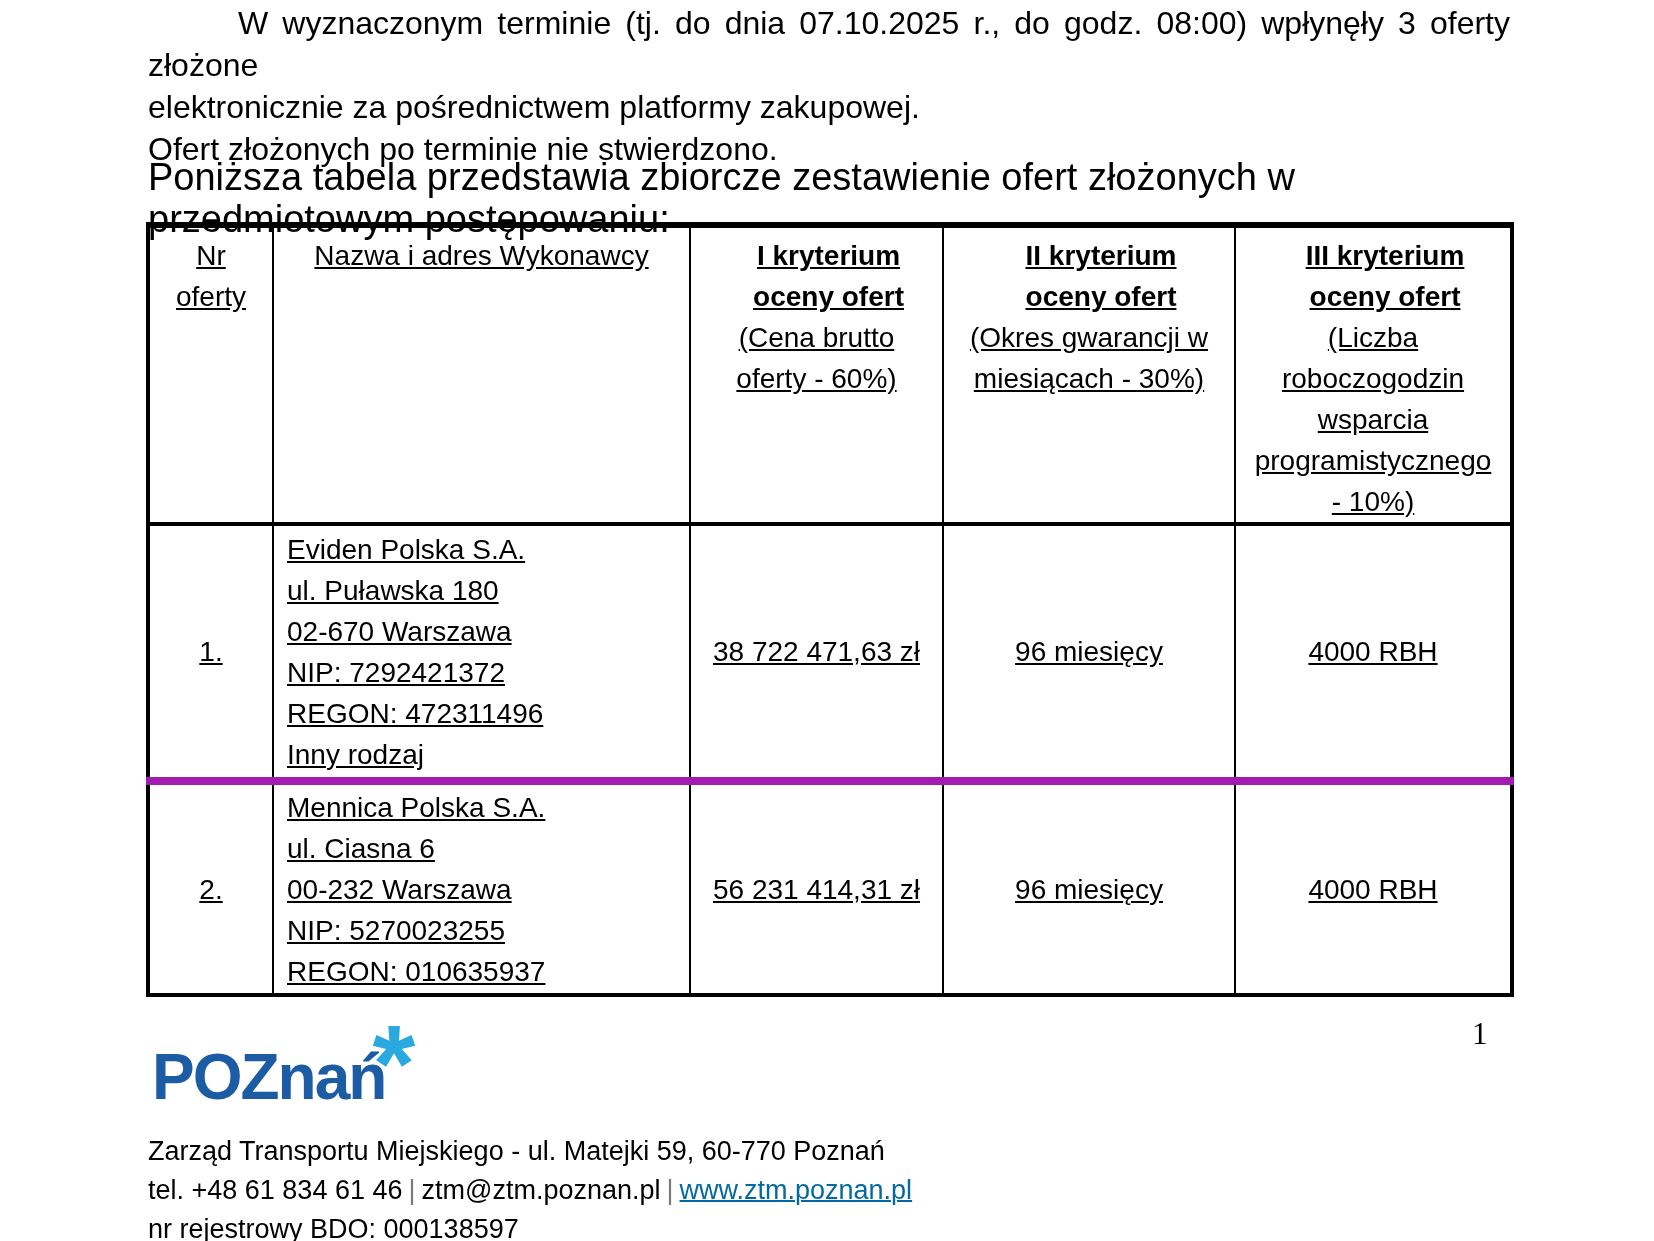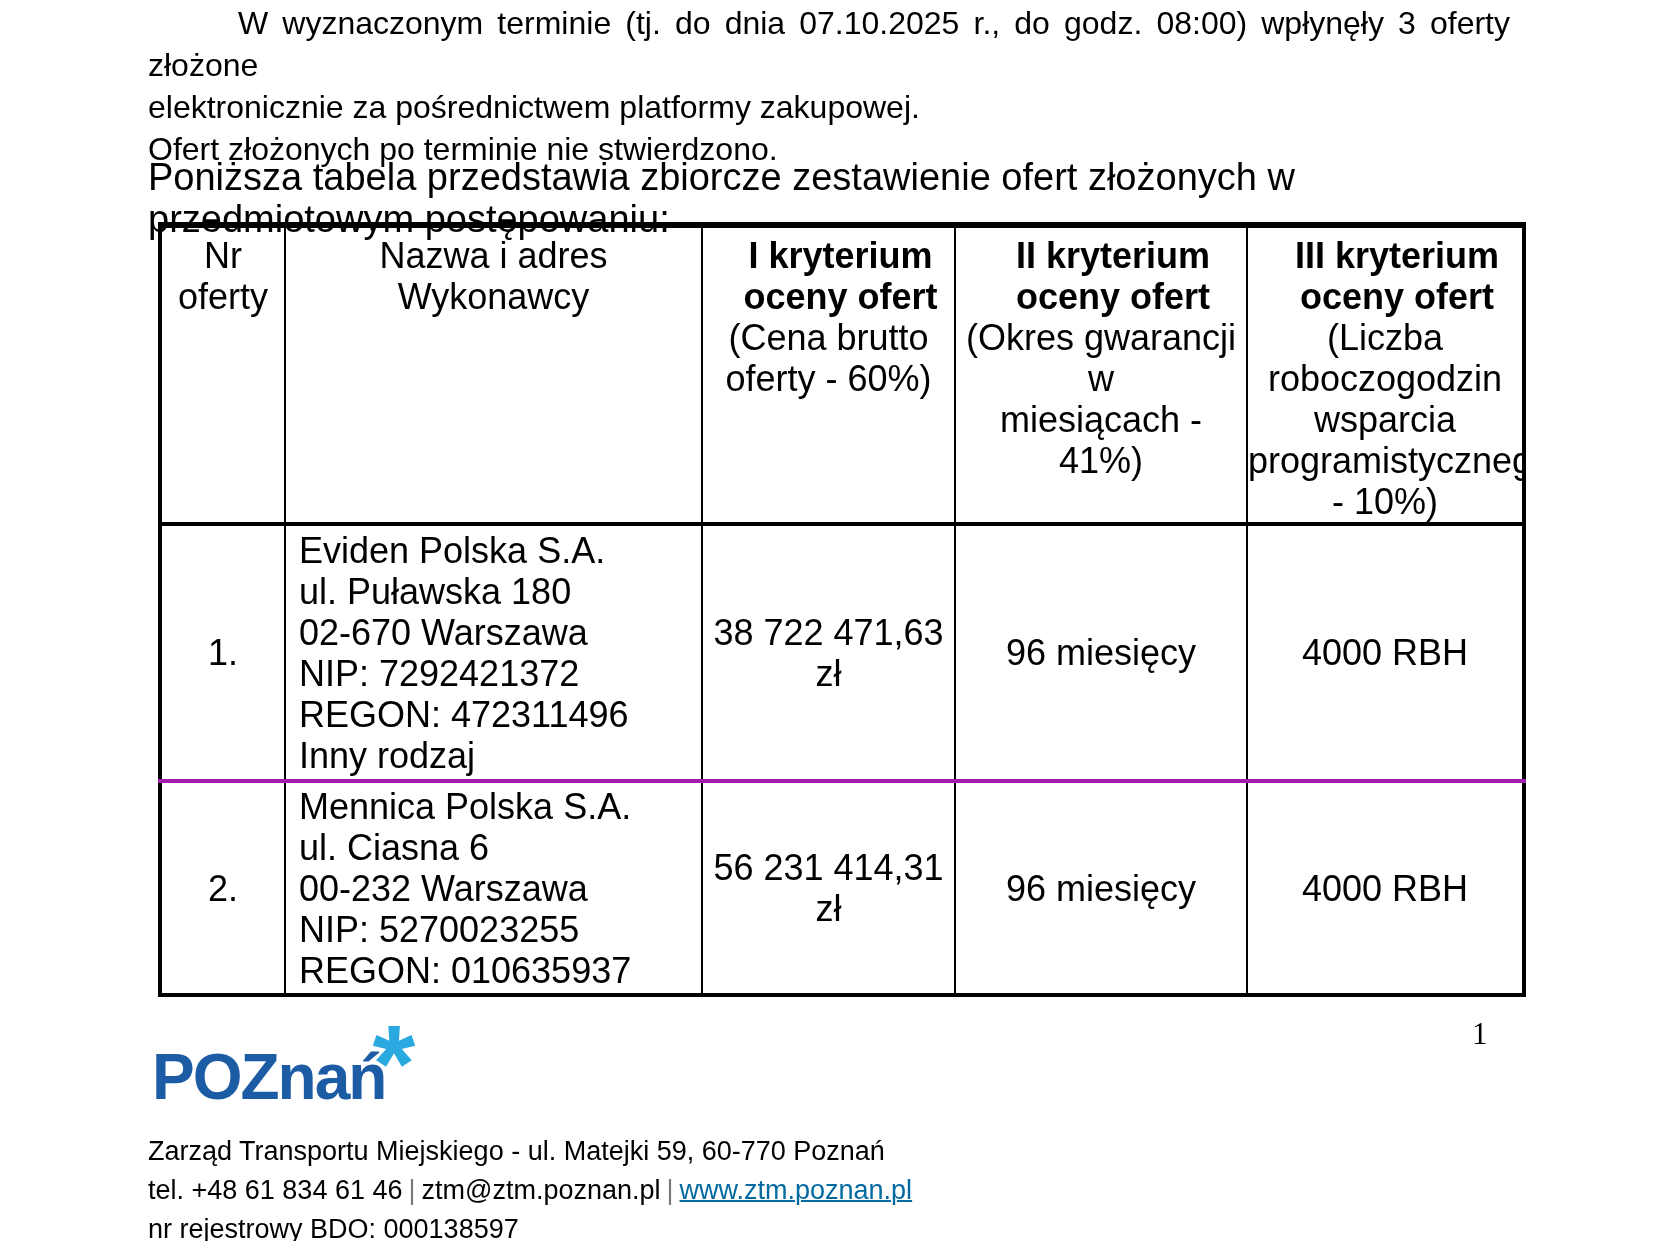--- a/index.html
+++ b/index.html
@@ -34,45 +34,46 @@
     position: absolute;
     left: 148px; top: 156px;
     width: 1362px;
     font-size: 38px;
     line-height: 42px;
   }
 
   
   table.offers {
     position: absolute;
-    left: 158px; top: 222px;
+    left: 146px; top: 222px;
     width: 1364px;
     border-collapse: collapse;
     table-layout: fixed;
     border: 4px solid #000;
     border-top-width: 6px;
-    font-size: 36px;
+    font-size: 28px;
+    text-decoration: underline;
   }
   table.offers th, table.offers td {
     border: 2px solid #000;
     line-height: 41px;
     overflow: hidden;
   }
   table.offers thead th {
     border-bottom: 4px solid #000;
     vertical-align: top;
     font-weight: normal;
     text-align: center;
     padding-top: 7px;
     height: 297px;
   }
   table.offers .th-title { display: block; white-space: pre-line; }
   table.offers .th-title.bold { font-weight: bold; padding-left: 24px; }
   table.offers .th-sub { display: block; white-space: pre-line; }
-  tr.offer-row-1 td { height: 257px; border-bottom: 4px solid #a21caf; }
+  tr.offer-row-1 td { height: 257px; border-bottom: 8px solid #a21caf; }
   tr.offer-row-2 td { height: 214px; }
   td.cell-nr { text-align: center; vertical-align: middle; }
   td.cell-name { text-align: left; vertical-align: middle; padding-left: 13px; }
   td.cell-name .ml { display: block; white-space: pre-line; }
   td.cell-val { text-align: center; vertical-align: middle; }
 
   
   .page-number {
     position: absolute;
     left: 1472px; top: 1016px;
@@ -151,21 +152,21 @@
         <th>
           <span class="th-title bold">I kryterium
 oceny ofert</span>
           <span class="th-sub">(Cena brutto
 oferty - 60%)</span>
         </th>
         <th>
           <span class="th-title bold">II kryterium
 oceny ofert</span>
           <span class="th-sub">(Okres gwarancji w
-miesiącach - 41%)</span>
+miesiącach - 30%)</span>
         </th>
         <th>
           <span class="th-title bold">III kryterium
 oceny ofert</span>
           <span class="th-sub">(Liczba
 roboczogodzin
 wsparcia
 programistycznego
 - 10%)</span>
         </th>

